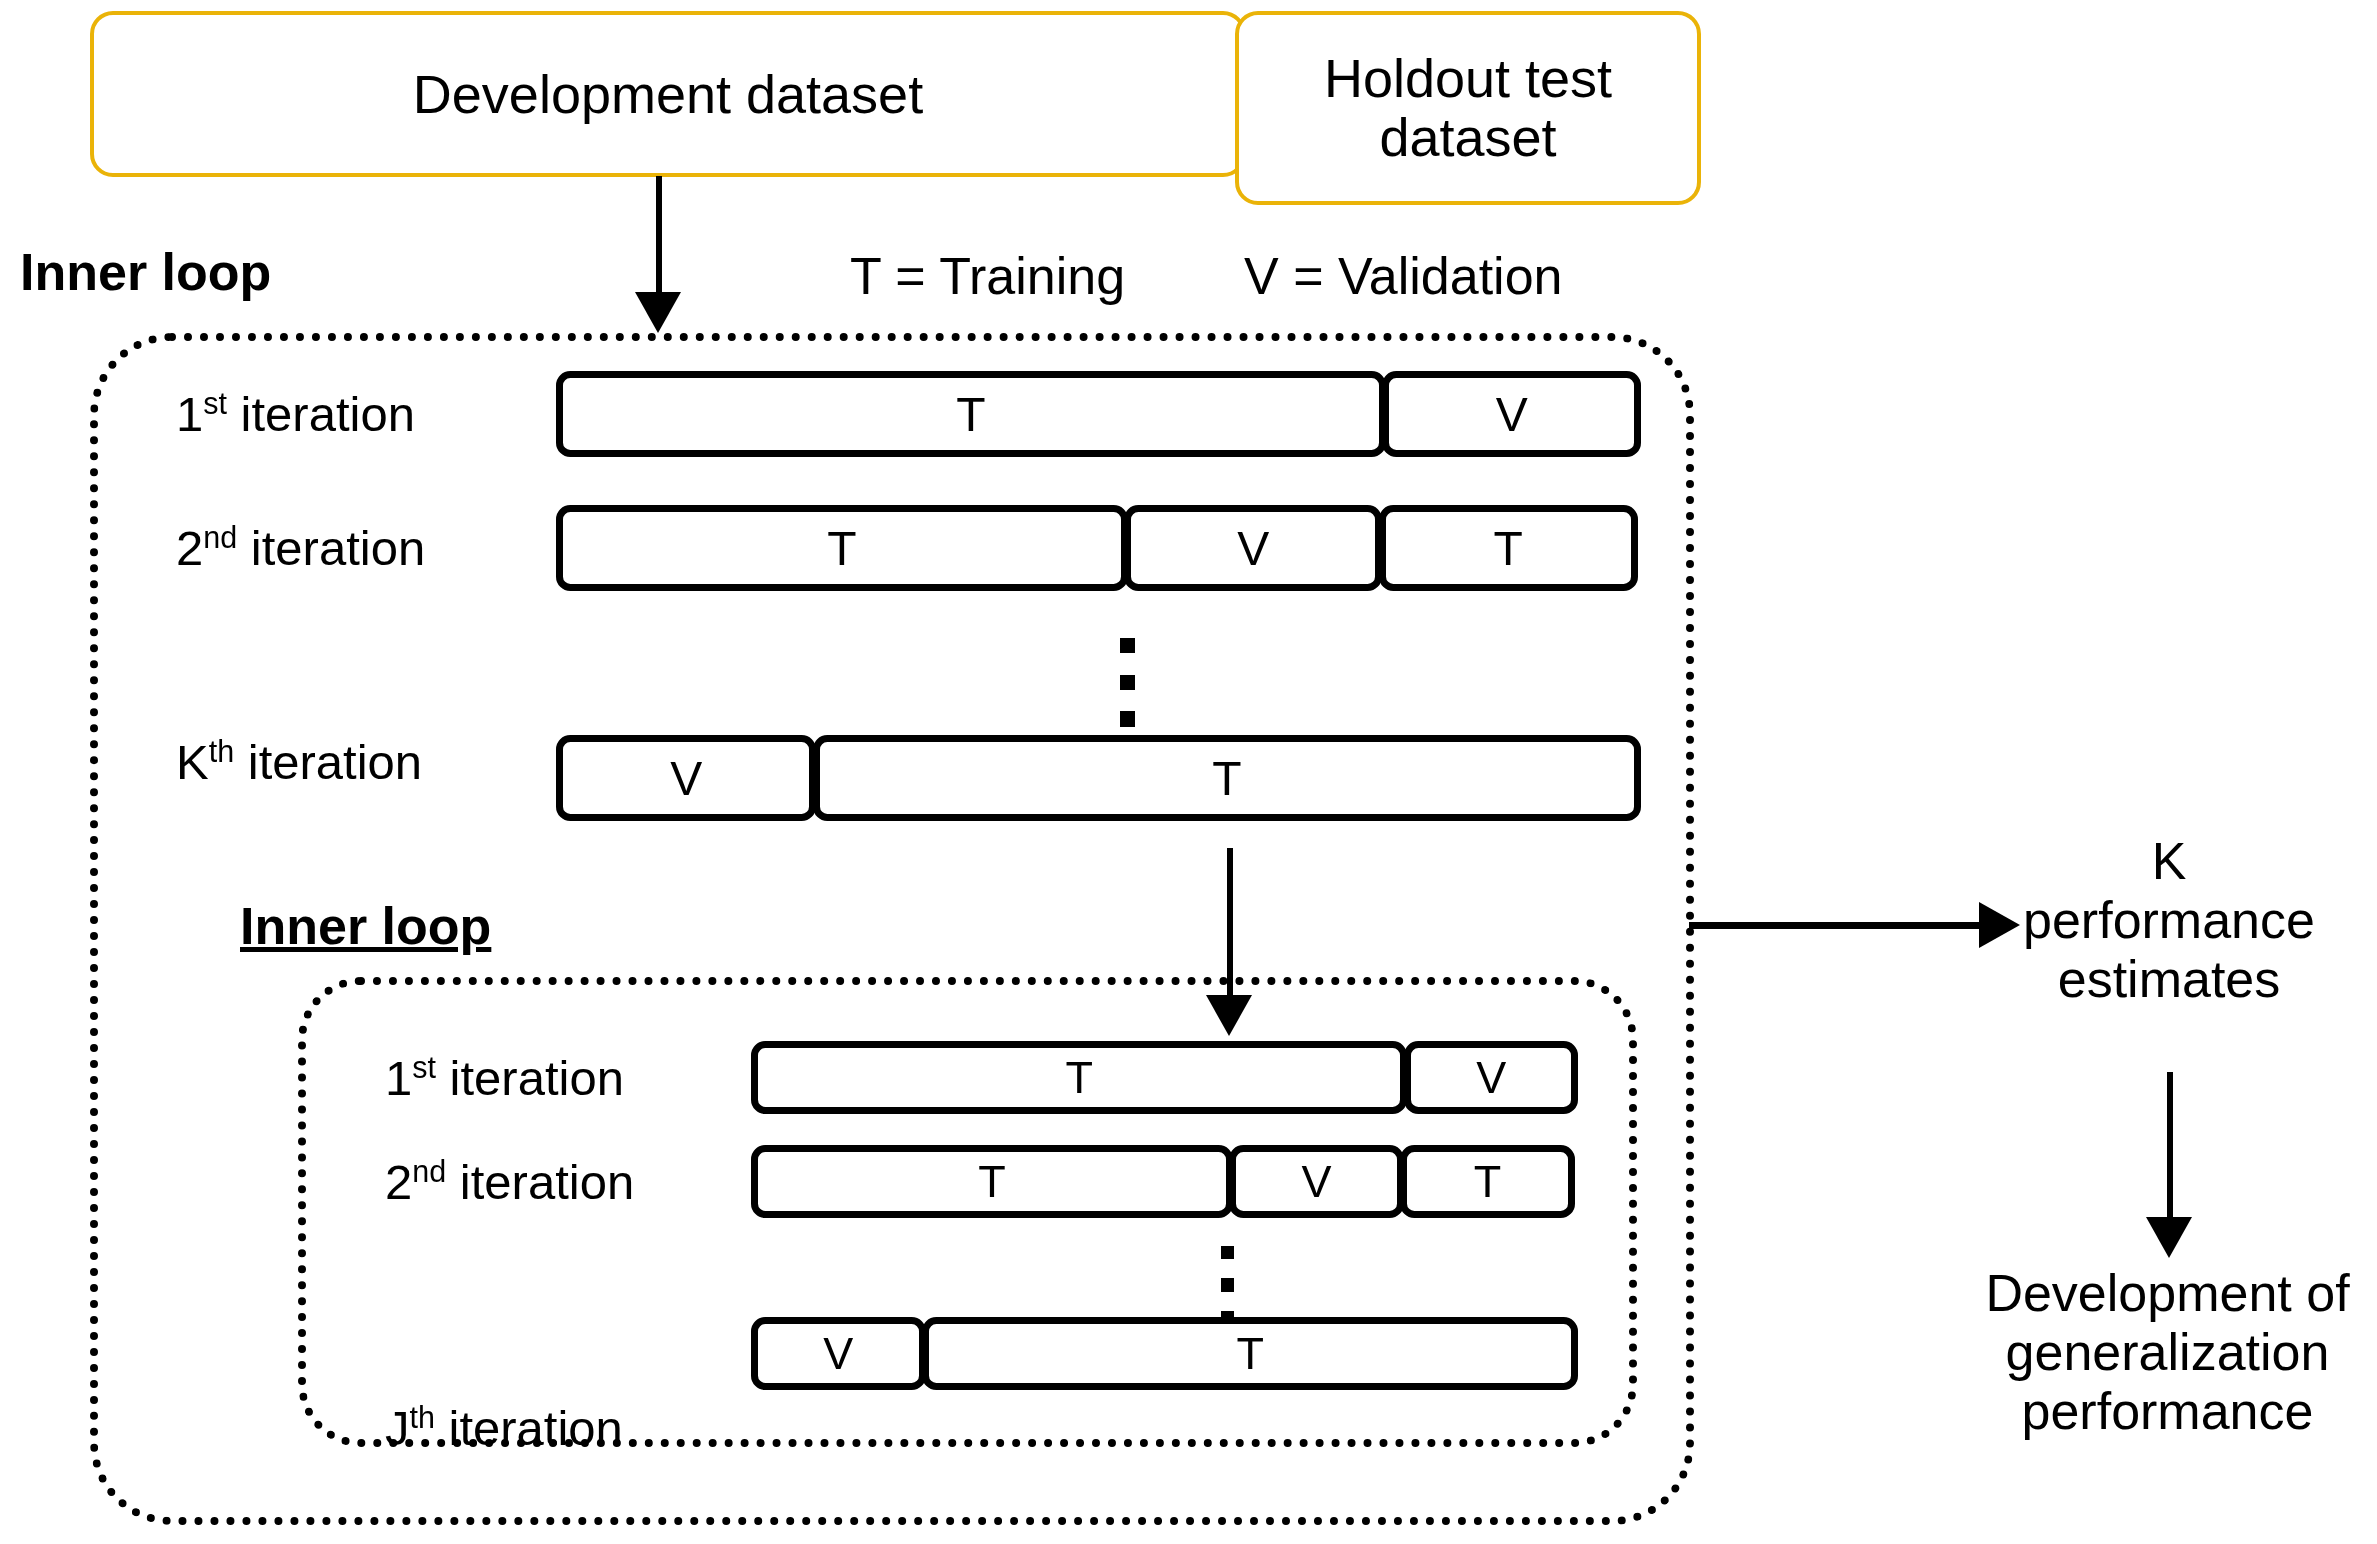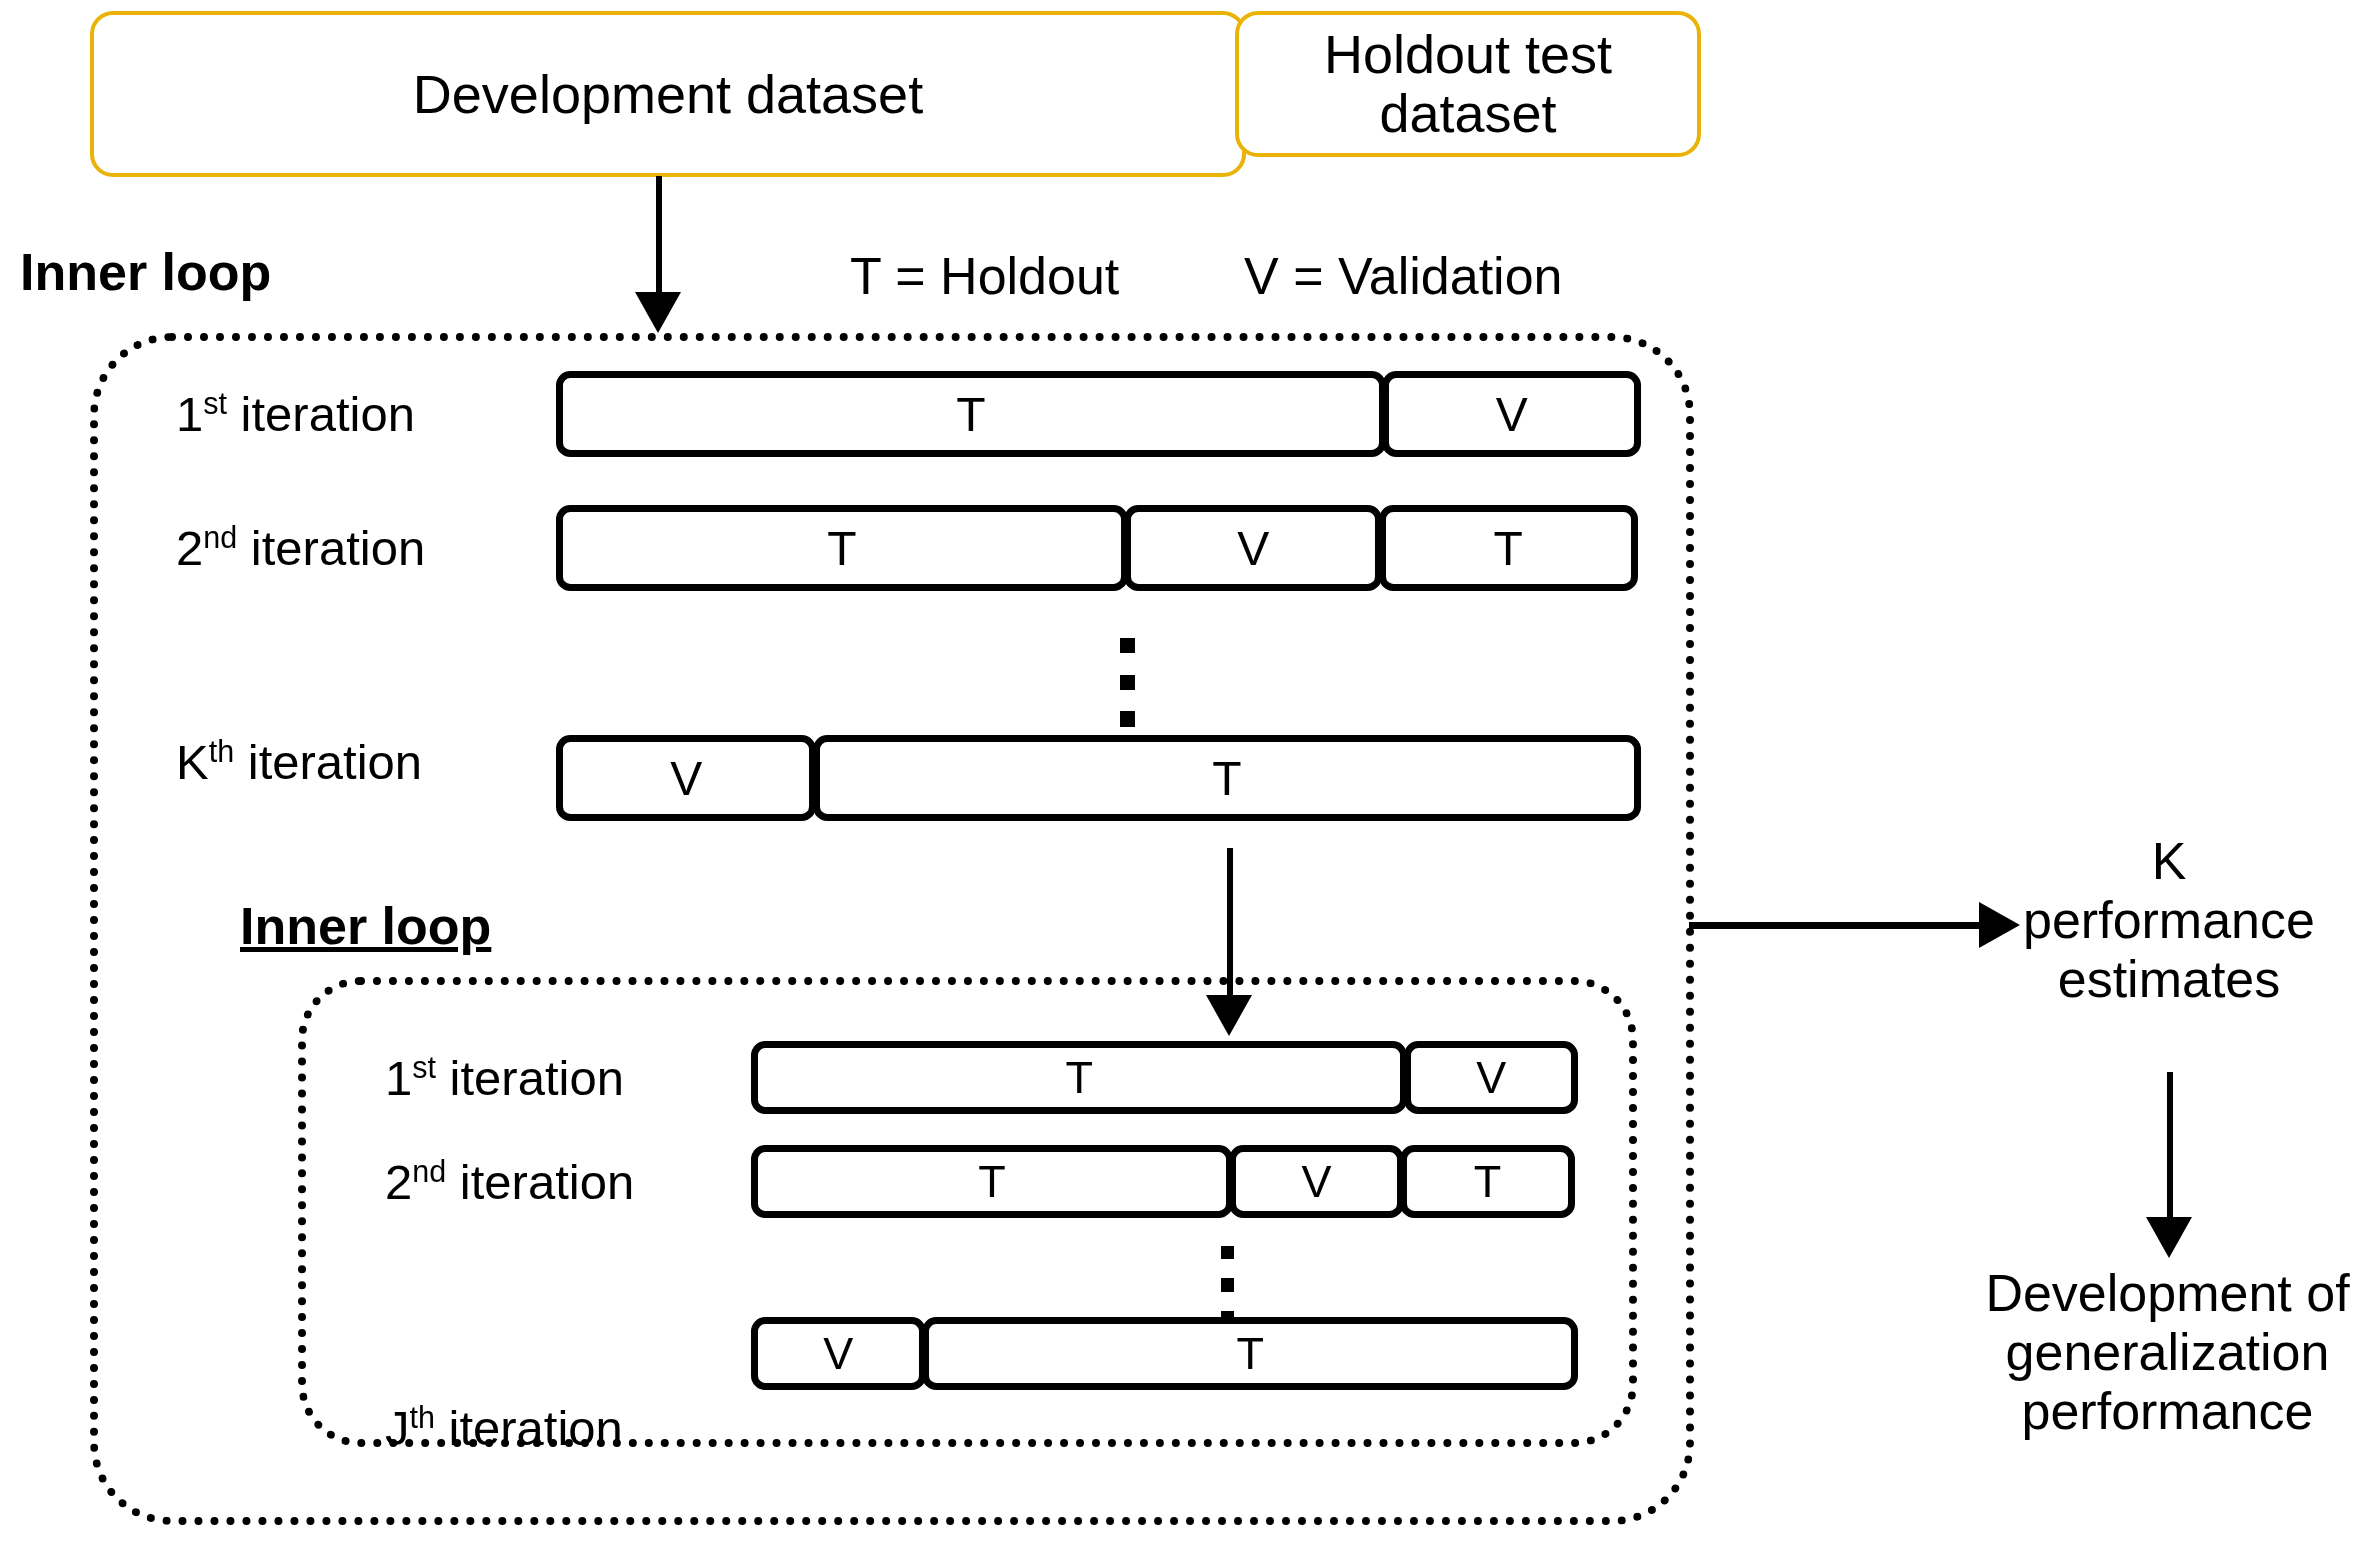--- a/index.html
+++ b/index.html
@@ -5,21 +5,21 @@
   html,body{margin:0;padding:0;background:#ffffff;}
   body{width:2377px;height:1545px;position:relative;overflow:hidden;
        font-family:"Liberation Sans",sans-serif;color:#000;}
   .stage{position:absolute;left:0;top:0;width:2377px;height:1545px;}
 
   
   .ds-box{position:absolute;border:4px solid #eab308;border-radius:23px;
           background:#fff;display:flex;align-items:center;justify-content:center;
           text-align:center;line-height:1.08;box-sizing:border-box;}
   #dev-box{left:90px;top:10.8px;width:1156px;height:166px;font-size:54px;}
-  #hold-box{left:1235px;top:10.8px;width:466px;height:146px;font-size:54px;}
+  #hold-box{left:1235px;top:10.8px;width:466px;height:194px;font-size:54px;}
 
   
   .loop-label{position:absolute;font-weight:bold;font-size:52px;white-space:nowrap;}
   #outer-label{left:20px;top:242px;}
   #inner-label{left:240px;top:896px;text-decoration:underline;}
 
   
   .legend-item{position:absolute;font-size:52px;white-space:nowrap;}
   #legend-t{left:850px;top:246px;}
   #legend-v{left:1244px;top:246px;}
@@ -104,21 +104,21 @@
       <span>dataset</span>
     </span>
   </div>
 
   <div class="v-line" id="arr1-line"></div>
   <div class="arrow-down" id="arr1-head"></div>
 
   <div class="loop-label" id="outer-label">Inner loop</div>
   <div class="loop-label" id="inner-label">Inner loop</div>
 
-  <div class="legend-item" id="legend-t">T = Holdout</div>
+  <div class="legend-item" id="legend-t">T = Training</div>
   <div class="legend-item" id="legend-v">V = Validation</div>
 
   <div class="dotted-box" id="outer-loop"></div>
 
   <div class="dotted-box" id="inner-loop"></div>
 
   <div class="row-label" id="outer-lab-1">
     <span>1</span><sup>st</sup><span> iteration</span>
   </div>
   <div class="row-label" id="outer-lab-2">

